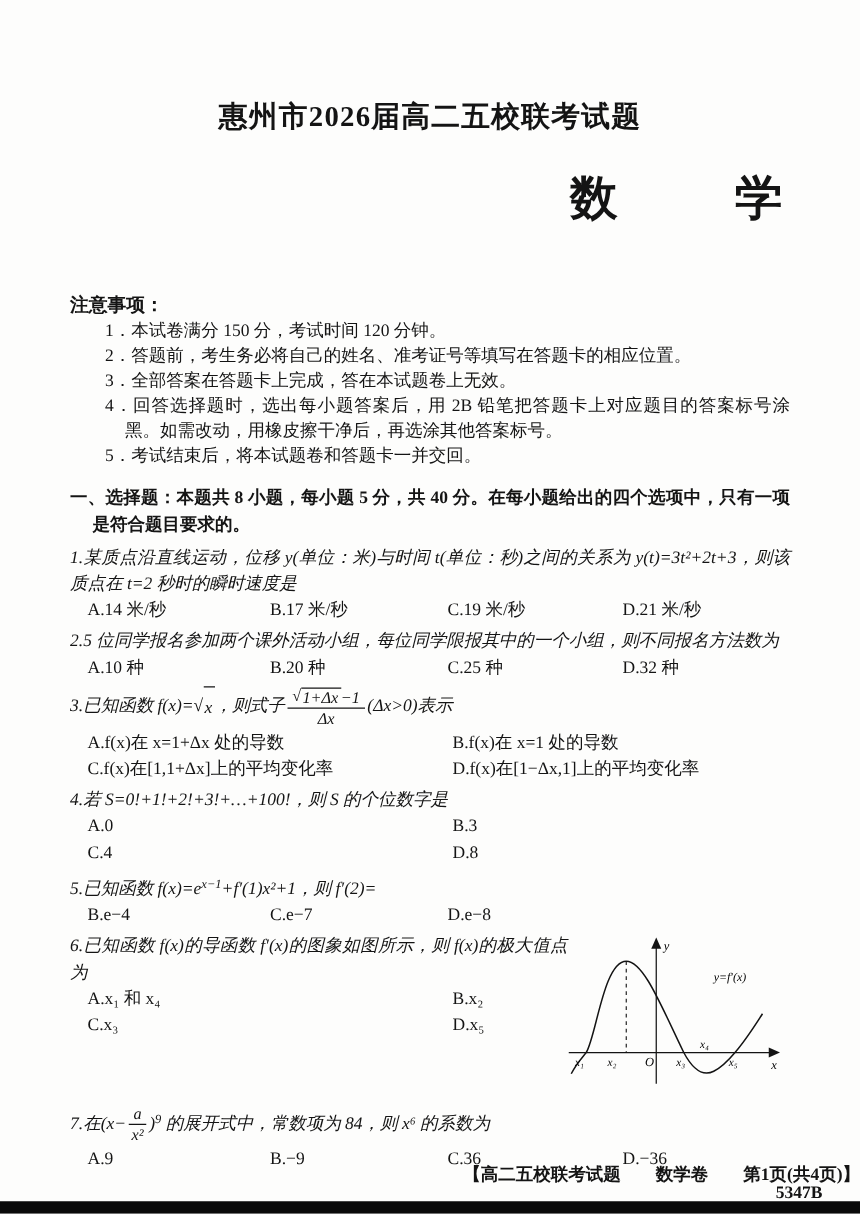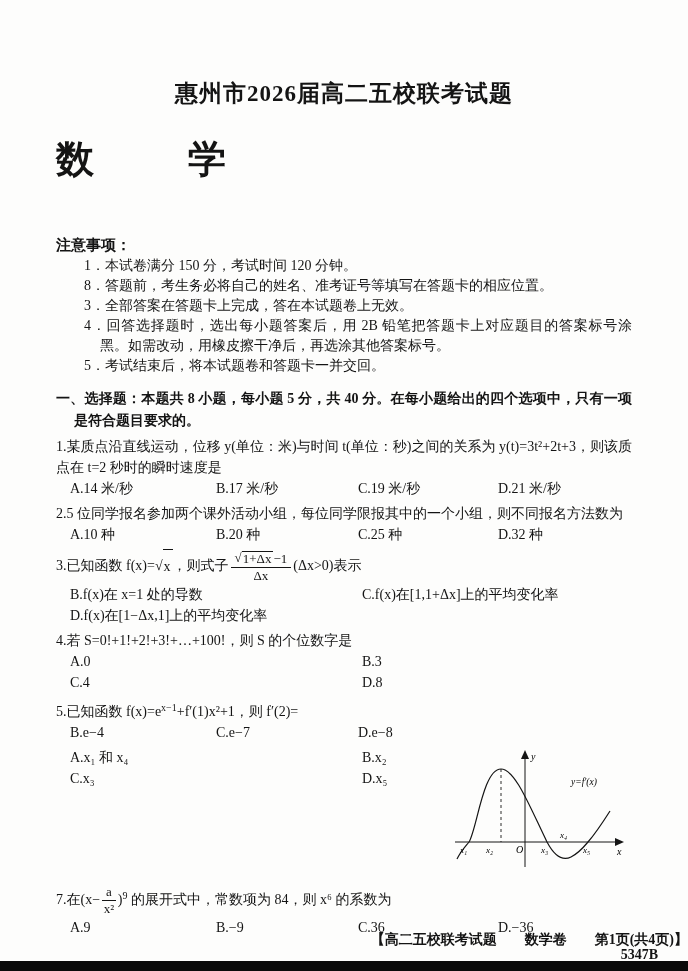--- a/index.html
+++ b/index.html
@@ -16,35 +16,35 @@
     background:#fdfdfc;
     overflow:hidden;
   }
   .content { padding:78px 56px 0 56px; font-size:14px; line-height:21px; }
 
   .exam-title {
     text-align:center; font-weight:bold; font-size:23px; line-height:32px;
     letter-spacing:1px;
   }
   .subject-title {
-    text-align:left; font-weight:bold; font-size:38px; line-height:50px;
+    text-align:right; font-weight:bold; font-size:38px; line-height:50px;
     margin-top:24px; letter-spacing:6px;
   }
 
   .notice { margin-top:50px; }
   .notice-heading { font-weight:bold; font-size:15px; line-height:22px; }
   .notice-item { padding-left:44px; text-indent:-16px; line-height:20px; text-align:justify; }
 
   .section-heading {
     font-weight:bold; margin-top:12px; line-height:22px;
     padding-left:18px; text-indent:-18px; text-align:justify;
   }
 
   .question { margin-top:4px; }
-  .qstem { line-height:21px; text-align:justify; }
+  .qstem { line-height:21px; text-align:justify;font-style:italic; }
   .qstem.tall { line-height:34px; }
 
   .opts { display:grid; padding-left:14px; line-height:21px; }
   .opts4 { grid-template-columns:146px 142px 140px 1fr; }
   .opts2 { grid-template-columns:292px 1fr; }
 
   sup.exp { font-size:10px; vertical-align:5px; letter-spacing:0; }
 
   .frac {
     display:inline-flex; flex-direction:column; align-items:center;
@@ -76,21 +76,21 @@
 
 <div class="page">
   <div class="content">
 
     <div class="exam-title">惠州市2026届高二五校联考试题</div>
     <div class="subject-title">数　　学</div>
 
     <div class="notice">
       <div class="notice-heading">注意事项：</div>
       <div class="notice-item">1．本试卷满分 150 分，考试时间 120 分钟。</div>
-      <div class="notice-item">8．答题前，考生务必将自己的姓名、准考证号等填写在答题卡的相应位置。</div>
+      <div class="notice-item">2．答题前，考生务必将自己的姓名、准考证号等填写在答题卡的相应位置。</div>
       <div class="notice-item">3．全部答案在答题卡上完成，答在本试题卷上无效。</div>
       <div class="notice-item">4．回答选择题时，选出每小题答案后，用 2B 铅笔把答题卡上对应题目的答案标号涂黑。如需改动，用橡皮擦干净后，再选涂其他答案标号。</div>
       <div class="notice-item">5．考试结束后，将本试题卷和答题卡一并交回。</div>
     </div>
 
     <div class="section-heading">一、选择题：本题共 8 小题，每小题 5 分，共 40 分。在每小题给出的四个选项中，只有一项是符合题目要求的。</div>
 
     <div class="question">
       <div class="qstem">1.某质点沿直线运动，位移 y(单位：米)与时间 t(单位：秒)之间的关系为 y(t)=3t²+2t+3，则该质点在 t=2 秒时的瞬时速度是</div>
       <div class="opts opts4">
@@ -121,20 +121,21 @@
               <span class="sqrt">
                 <span class="sqrt-sym">√</span>
                 <span class="radicand">1+Δx</span>
               </span>
               <span>−1</span>
             </span>
             <span class="den">Δx</span>
           </span><span>(Δx&gt;0)表示</span>
       </div>
       <div class="opts opts2">
+        <span>A.f(x)在 x=1+Δx 处的导数</span>
         <span>B.f(x)在 x=1 处的导数</span>
         <span>C.f(x)在[1,1+Δx]上的平均变化率</span>
         <span>D.f(x)在[1−Δx,1]上的平均变化率</span>
       </div>
     </div>
 
     <div class="question">
       <div class="qstem">4.若 S=0!+1!+2!+3!+…+100!，则 S 的个位数字是</div>
       <div class="opts opts2">
         <span>A.0</span>
@@ -173,20 +174,21 @@
         <text x="69" y="106" font-size="10" font-style="italic">O</text>
         <text x="13" y="106" font-size="9" font-style="italic">x₁</text>
         <text x="39" y="106" font-size="9" font-style="italic">x₂</text>
         <text x="94" y="106" font-size="9" font-style="italic">x₃</text>
         <text x="113" y="91" font-size="9" font-style="italic">x₄</text>
         <text x="136" y="106" font-size="9" font-style="italic">x₅</text>
         <text x="124" y="38" font-size="9.5" font-style="italic">y=f′(x)</text>
       </svg>
 
       <div class="question q6-block">
+        <div class="qstem">6.已知函数 f(x)的导函数 f′(x)的图象如图所示，则 f(x)的极大值点为</div>
         <div class="opts opts2">
           <span>A.x₁ 和 x₄</span>
           <span>B.x₂</span>
           <span>C.x₃</span>
           <span>D.x₅</span>
         </div>
       </div>
 
       <div class="question">
         <div class="qstem tall">

